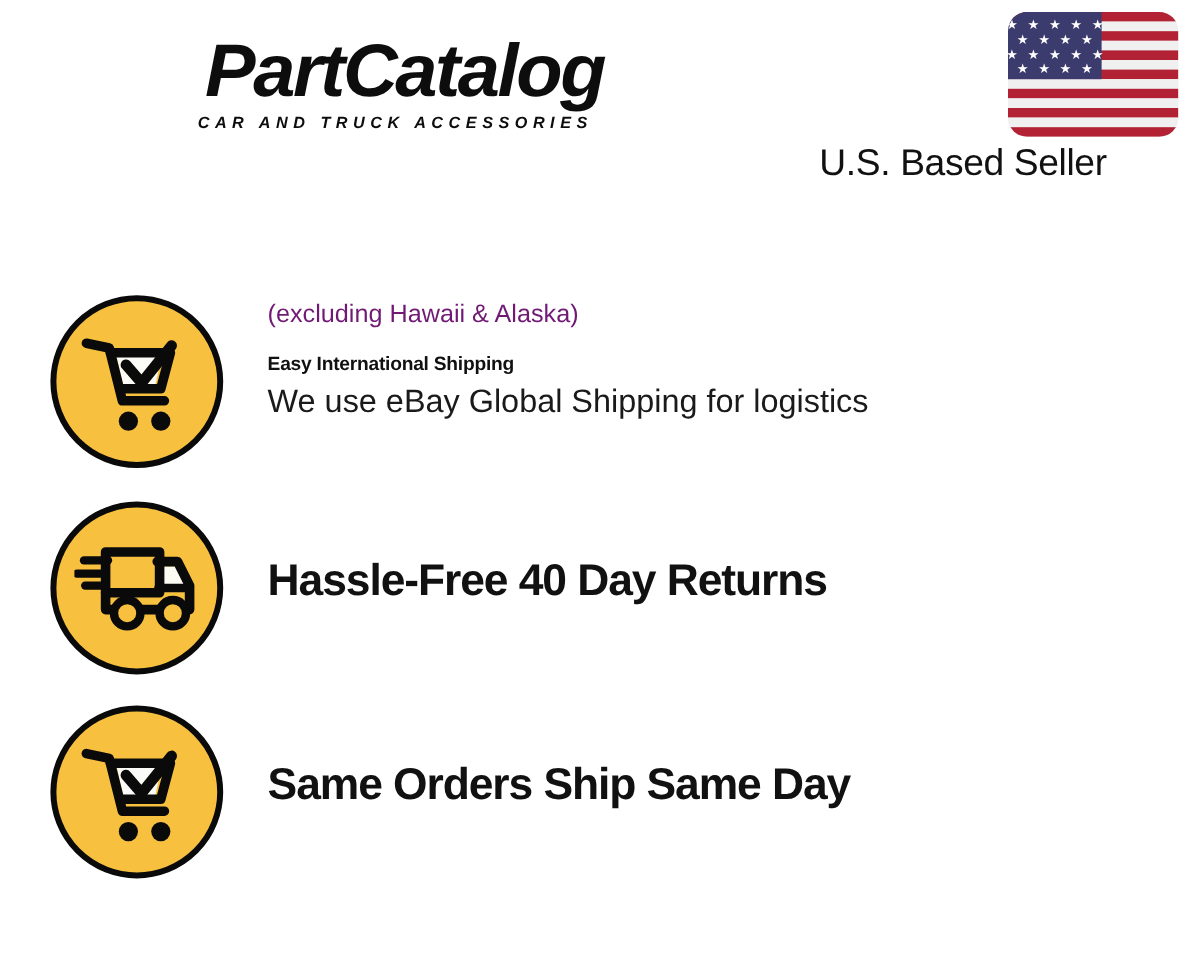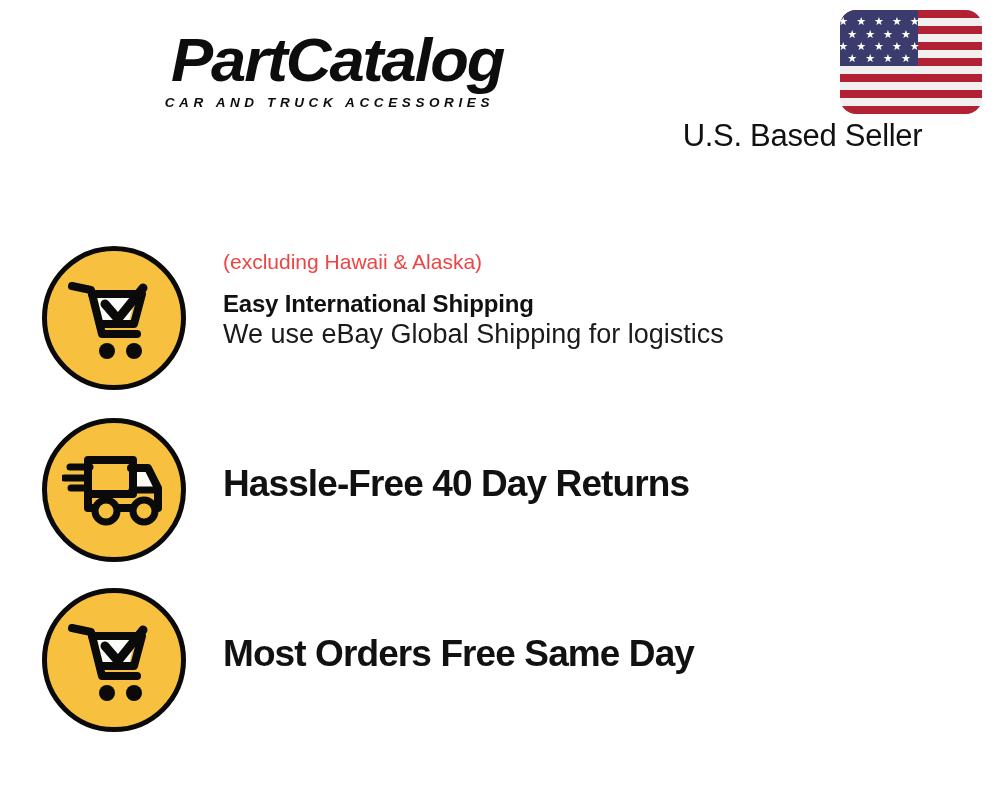--- a/index.html
+++ b/index.html
@@ -160,27 +160,27 @@
     font-size: 37px;
     font-weight: bold;
     letter-spacing: -0.9px;
     color: #111111;
     line-height: 44px;
     white-space: nowrap;
   }
   .feature-subnote {
     font-size: 21px;
     font-weight: normal;
-    color: #ef4444;
+    color: #701a75;
     line-height: 28px;
     margin-top: 6px;
     white-space: nowrap;
   }
   .feature-subhead {
-    font-size: 24px;
+    font-size: 16px;
     font-weight: bold;
     color: #111111;
     line-height: 26px;
     margin-top: 15px;
     letter-spacing: -0.2px;
     white-space: nowrap;
   }
   .feature-subtext {
     font-size: 27px;
     font-weight: normal;
@@ -298,17 +298,17 @@
       <svg width="100" height="92" viewBox="0 0 100 92" aria-hidden="true">
         <polygon points="33,24 71,24 64,55 40,55" fill="#fbfbf8"></polygon>
         <path d="M8 14 L27 18 L38 62 L73 62" fill="none" stroke="#0a0a0a" stroke-width="8" stroke-linecap="round" stroke-linejoin="round"></path>
         <path d="M28 22 L78 22 L70 52 L36 52" fill="none" stroke="#0a0a0a" stroke-width="8" stroke-linecap="round" stroke-linejoin="round"></path>
         <path d="M41 32 L54 47 L79 16" fill="none" stroke="#0a0a0a" stroke-width="9" stroke-linecap="round" stroke-linejoin="round"></path>
         <circle cx="43" cy="79" r="8" fill="#0a0a0a"></circle>
         <circle cx="70" cy="79" r="8" fill="#0a0a0a"></circle>
       </svg>
     </div>
     <div class="feature-text">
-      <div class="feature-headline">Most Orders Free Same Day</div>
+      <div class="feature-headline">Same Orders Ship Same Day</div>
     </div>
   </div>
 
 </div>
 
 </body></html>

